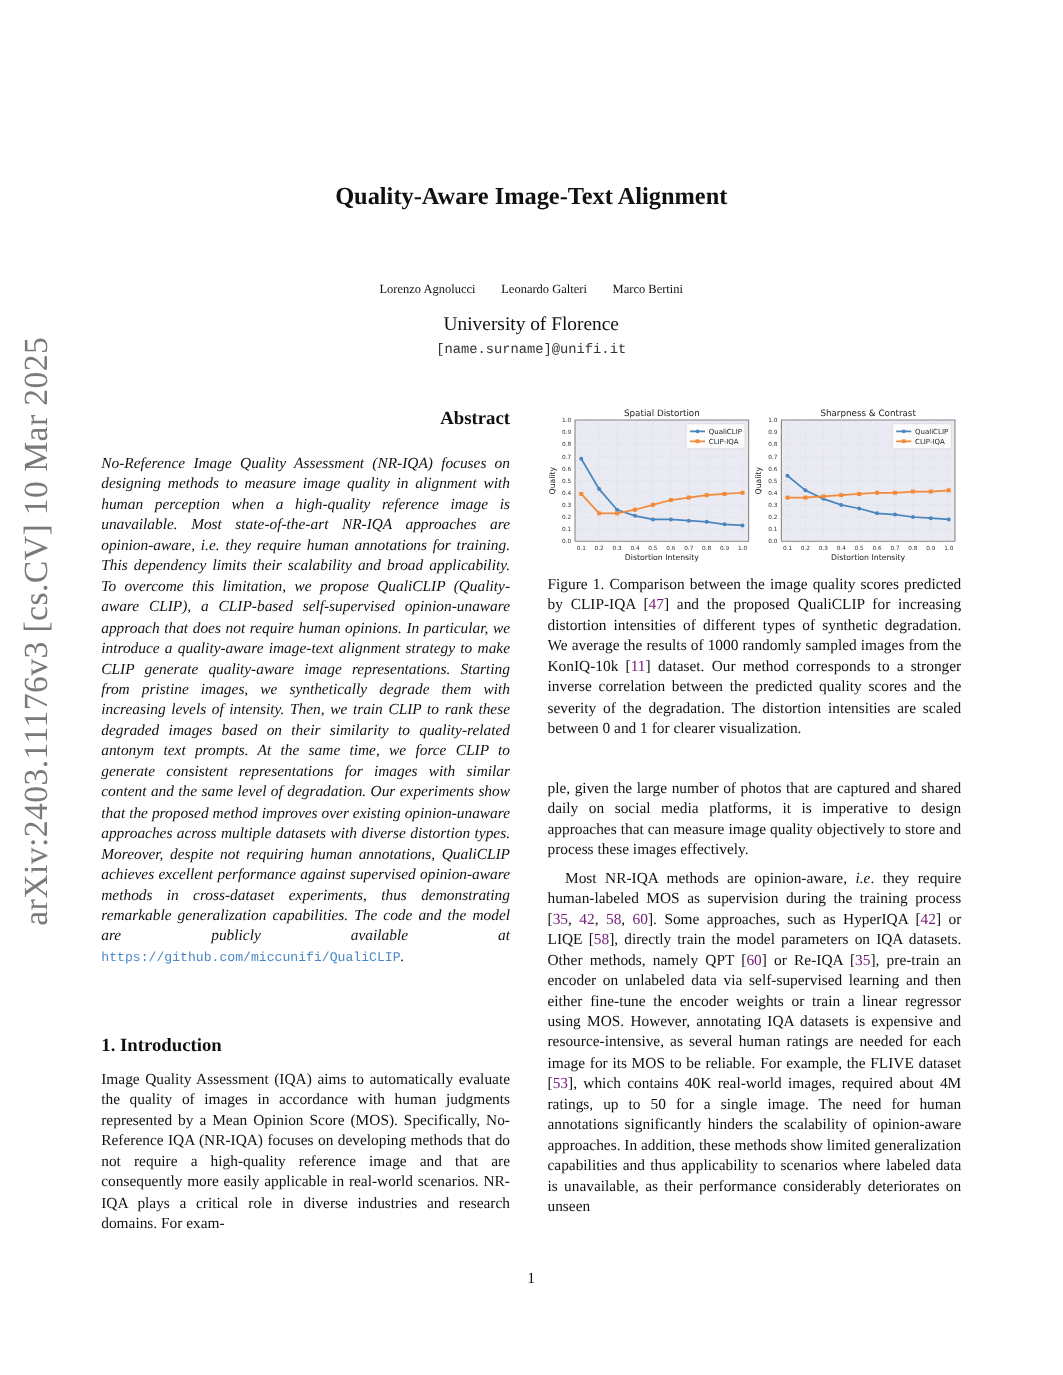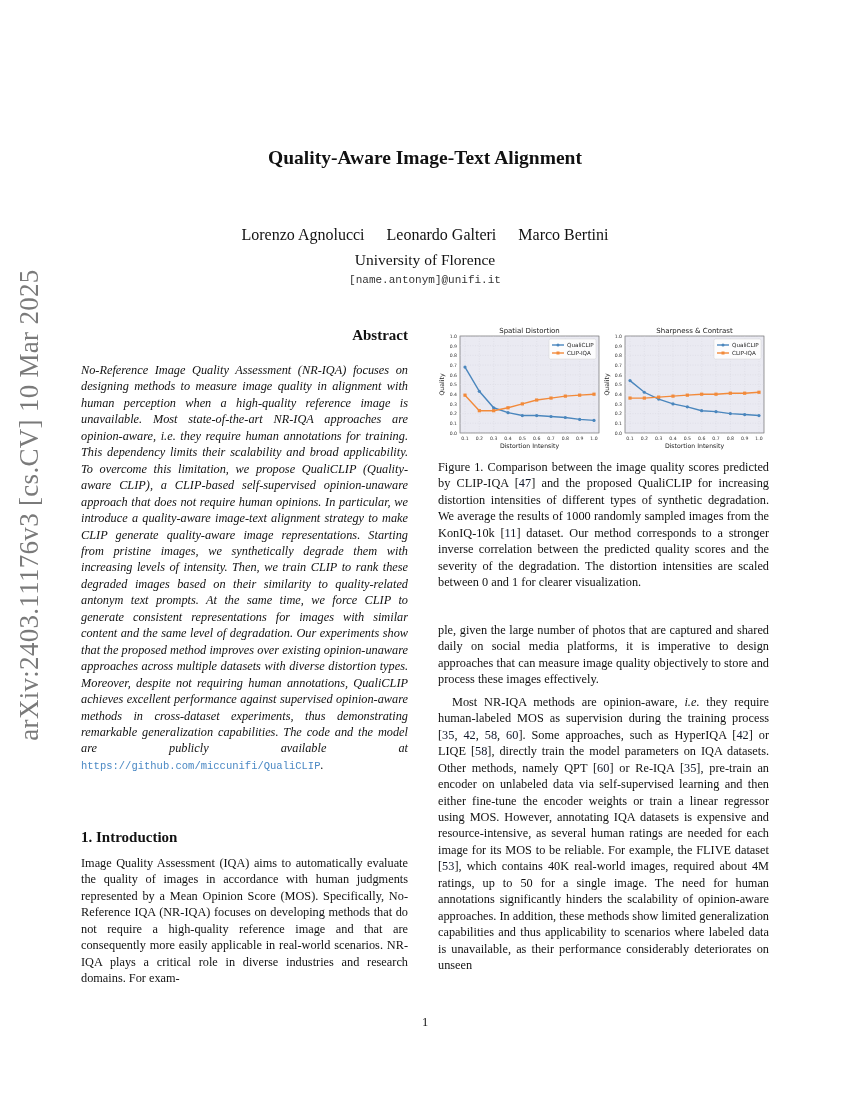--- a/index.html
+++ b/index.html
@@ -1,32 +1,32 @@
 <!DOCTYPE html>
 <html><head>
 <meta charset="utf-8">
 <style>
   html, body { margin:0; padding:0; background:#fff; }
   body { width:850px; height:1100px; position:relative; overflow:hidden; font-family:"Liberation Serif", serif; color:#111; }
   .arxiv { position:absolute; left:6px; top:290px; width:46px; height:430px; }
   .arxiv span { position:absolute; left:50%; top:50%; transform:translate(-50%,-50%) rotate(-90deg); white-space:nowrap; font-family:"Liberation Serif", serif; font-size:27px; color:#7a7a7a; letter-spacing:0.3px; }
   .title { position:absolute; left:0; width:850px; top:145px; text-align:center; font-weight:bold; font-size:19.5px; line-height:25px; }
-  .authors { position:absolute; left:0; width:850px; top:226px; text-align:center; font-size:16px; }
+  .authors { position:absolute; left:0; width:850px; top:226px; text-align:center; font-size:10px; }
   .authors span { margin:0 9px; }
   .affil { position:absolute; left:0; width:850px; top:251px; text-align:center; font-size:15.5px; }
   .email { position:absolute; left:0; width:850px; top:274px; text-align:center; font-family:"Liberation Mono", monospace; font-size:11px; color:#333; }
   .col { position:absolute; font-size:12.3px; line-height:16.45px; text-align:justify; }
   .colL { left:81px; width:327px; }
   .colR { left:438px; width:331px; }
   .h-abs { position:absolute; left:81px; width:327px; top:327px; text-align:right; font-weight:bold; font-size:15px; }
   .abstract { top:362px; font-style:italic; }
   .abstract .link { font-family:"Liberation Mono", monospace; font-style:normal; font-size:10.5px; color:#4a88c4; }
   .h-intro { position:absolute; left:81px; top:829px; font-weight:bold; font-size:15px;font-family:Liberation Serif, serif; }
   .intro { top:855px; }
-  .cite { color:#0f172a; }
+  .cite { color:#701a75; }
   .caption { top:459px; }
   .rtext { top:622px; }
   .rtext p { margin:0; }
   .rtext p.indent { text-indent:14px; margin-top:6px; }
   .page-num { position:absolute; left:0; width:850px; top:1015px; text-align:center; font-size:12.5px; }
   .chart { position:absolute; top:323px; width:175px; height:130px; }
   .chart svg { width:175px; height:130px; font-family:"DejaVu Sans", sans-serif; }
 </style>
 </head>
 <body>
@@ -37,21 +37,21 @@
 
 <div class="title">
   <div>Quality-Aware Image-Text Alignment</div>
 </div>
 <div class="authors">
   <span>Lorenzo Agnolucci</span>
   <span>Leonardo Galteri</span>
   <span>Marco Bertini</span>
 </div>
 <div class="affil">University of Florence</div>
-<div class="email">[name.antonym]@unifi.it</div>
+<div class="email">[name.surname]@unifi.it</div>
 
 <div class="h-abs">Abstract</div>
 <div class="col colL abstract"><span>No-Reference Image Quality Assessment (NR-IQA) focuses on designing methods to measure image quality in alignment with human perception when a high-quality reference image is unavailable.  Most state-of-the-art NR-IQA approaches are opinion-aware, i.e. they require human annotations for training. This dependency limits their scalability and broad applicability.  To overcome this limitation, we propose QualiCLIP (Quality-aware CLIP), a CLIP-based self-supervised opinion-unaware approach that does not require human opinions. In particular, we introduce a quality-aware image-text alignment strategy to make CLIP generate quality-aware image representations. Starting from pristine images, we synthetically degrade them with increasing levels of intensity. Then, we train CLIP to rank these degraded images based on their similarity to quality-related antonym text prompts. At the same time, we force CLIP to generate consistent representations for images with similar content and the same level of degradation.  Our experiments show that the proposed method improves over existing opinion-unaware approaches across multiple datasets with diverse distortion types.  Moreover, despite not requiring human annotations, QualiCLIP achieves excellent performance against supervised opinion-aware methods in cross-dataset experiments, thus demonstrating remarkable generalization capabilities. The code and the model are publicly available at </span><span class="link">https://github.com/miccunifi/QualiCLIP</span><span>.</span></div>
 
 <div class="h-intro">1. Introduction</div>
 <div class="col colL intro">Image Quality Assessment (IQA) aims to automatically evaluate the quality of images in accordance with human judgments represented by a Mean Opinion Score (MOS). Specifically, No-Reference IQA (NR-IQA) focuses on developing methods that do not require a high-quality reference image and that are consequently more easily applicable in real-world scenarios.  NR-IQA plays a critical role in diverse industries and research domains. For exam-</div>
 
 <div class="chart" style="left:436px;"><svg id="chart0">
       <rect x="24" y="13" width="139" height="97" fill="#eaeaf2" stroke="#555" stroke-width="0.6"></rect>
       <line x1="24" x2="163" y1="110" y2="110" stroke="#d2d2dc" stroke-width="0.4" stroke-dasharray="1,1.5"></line>

